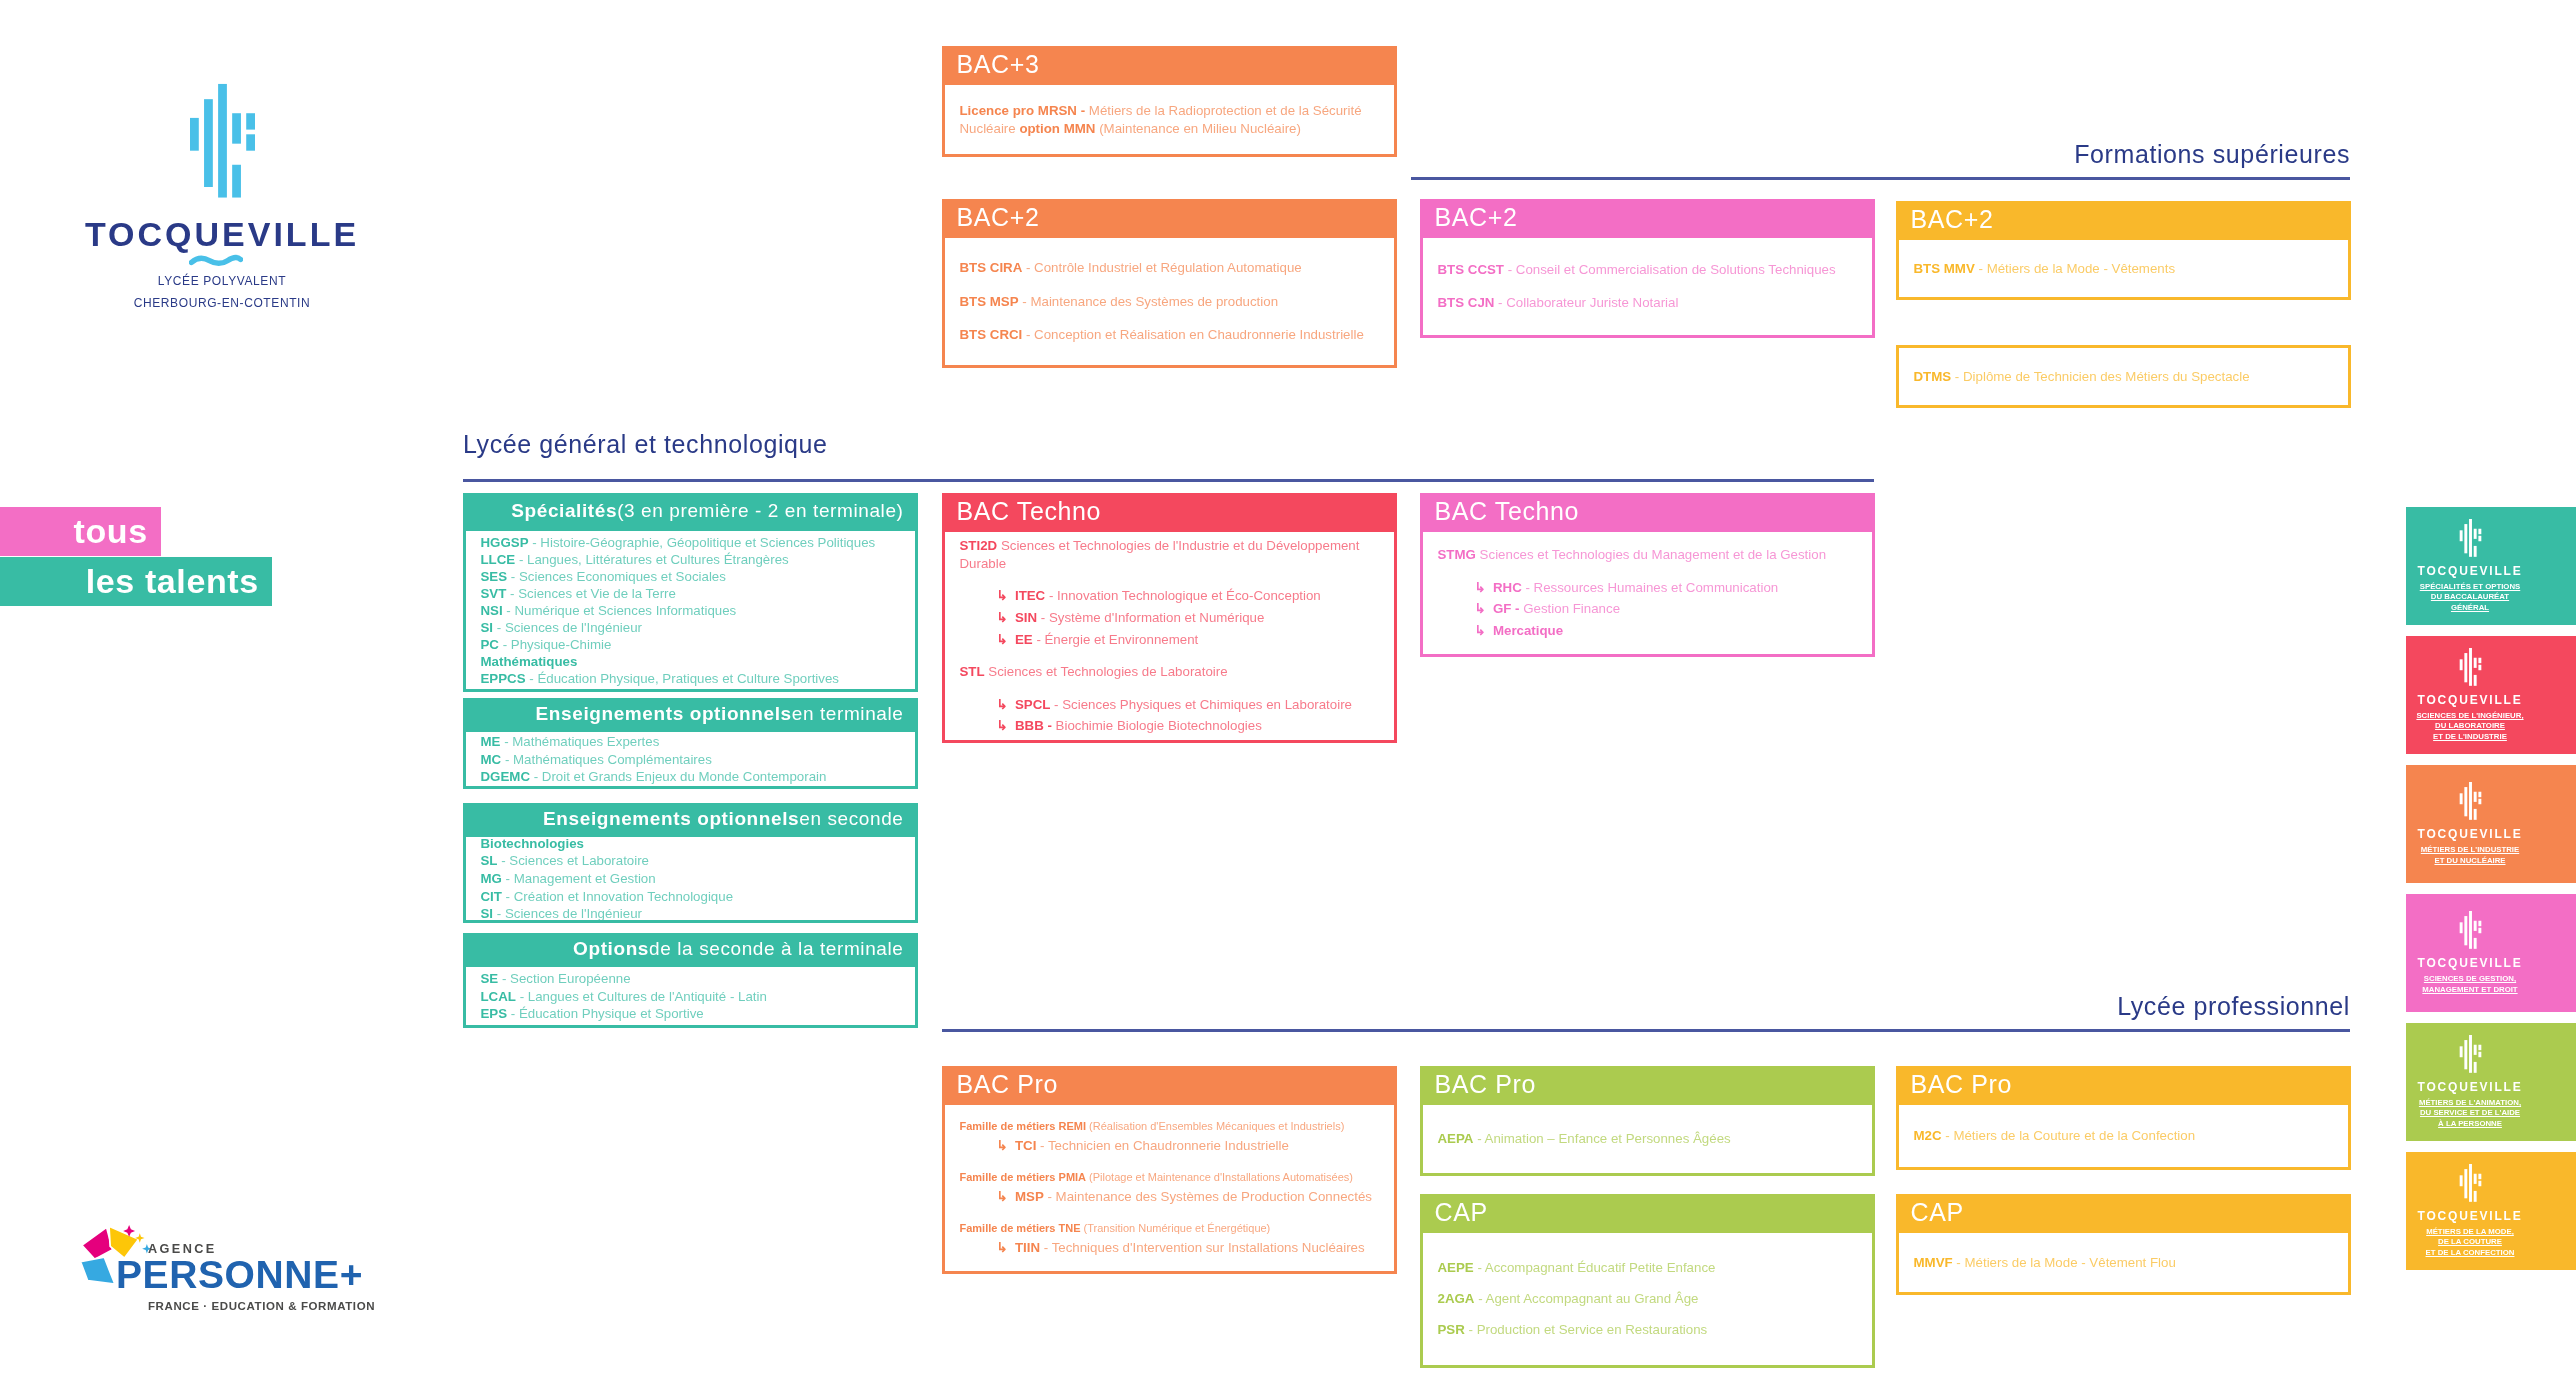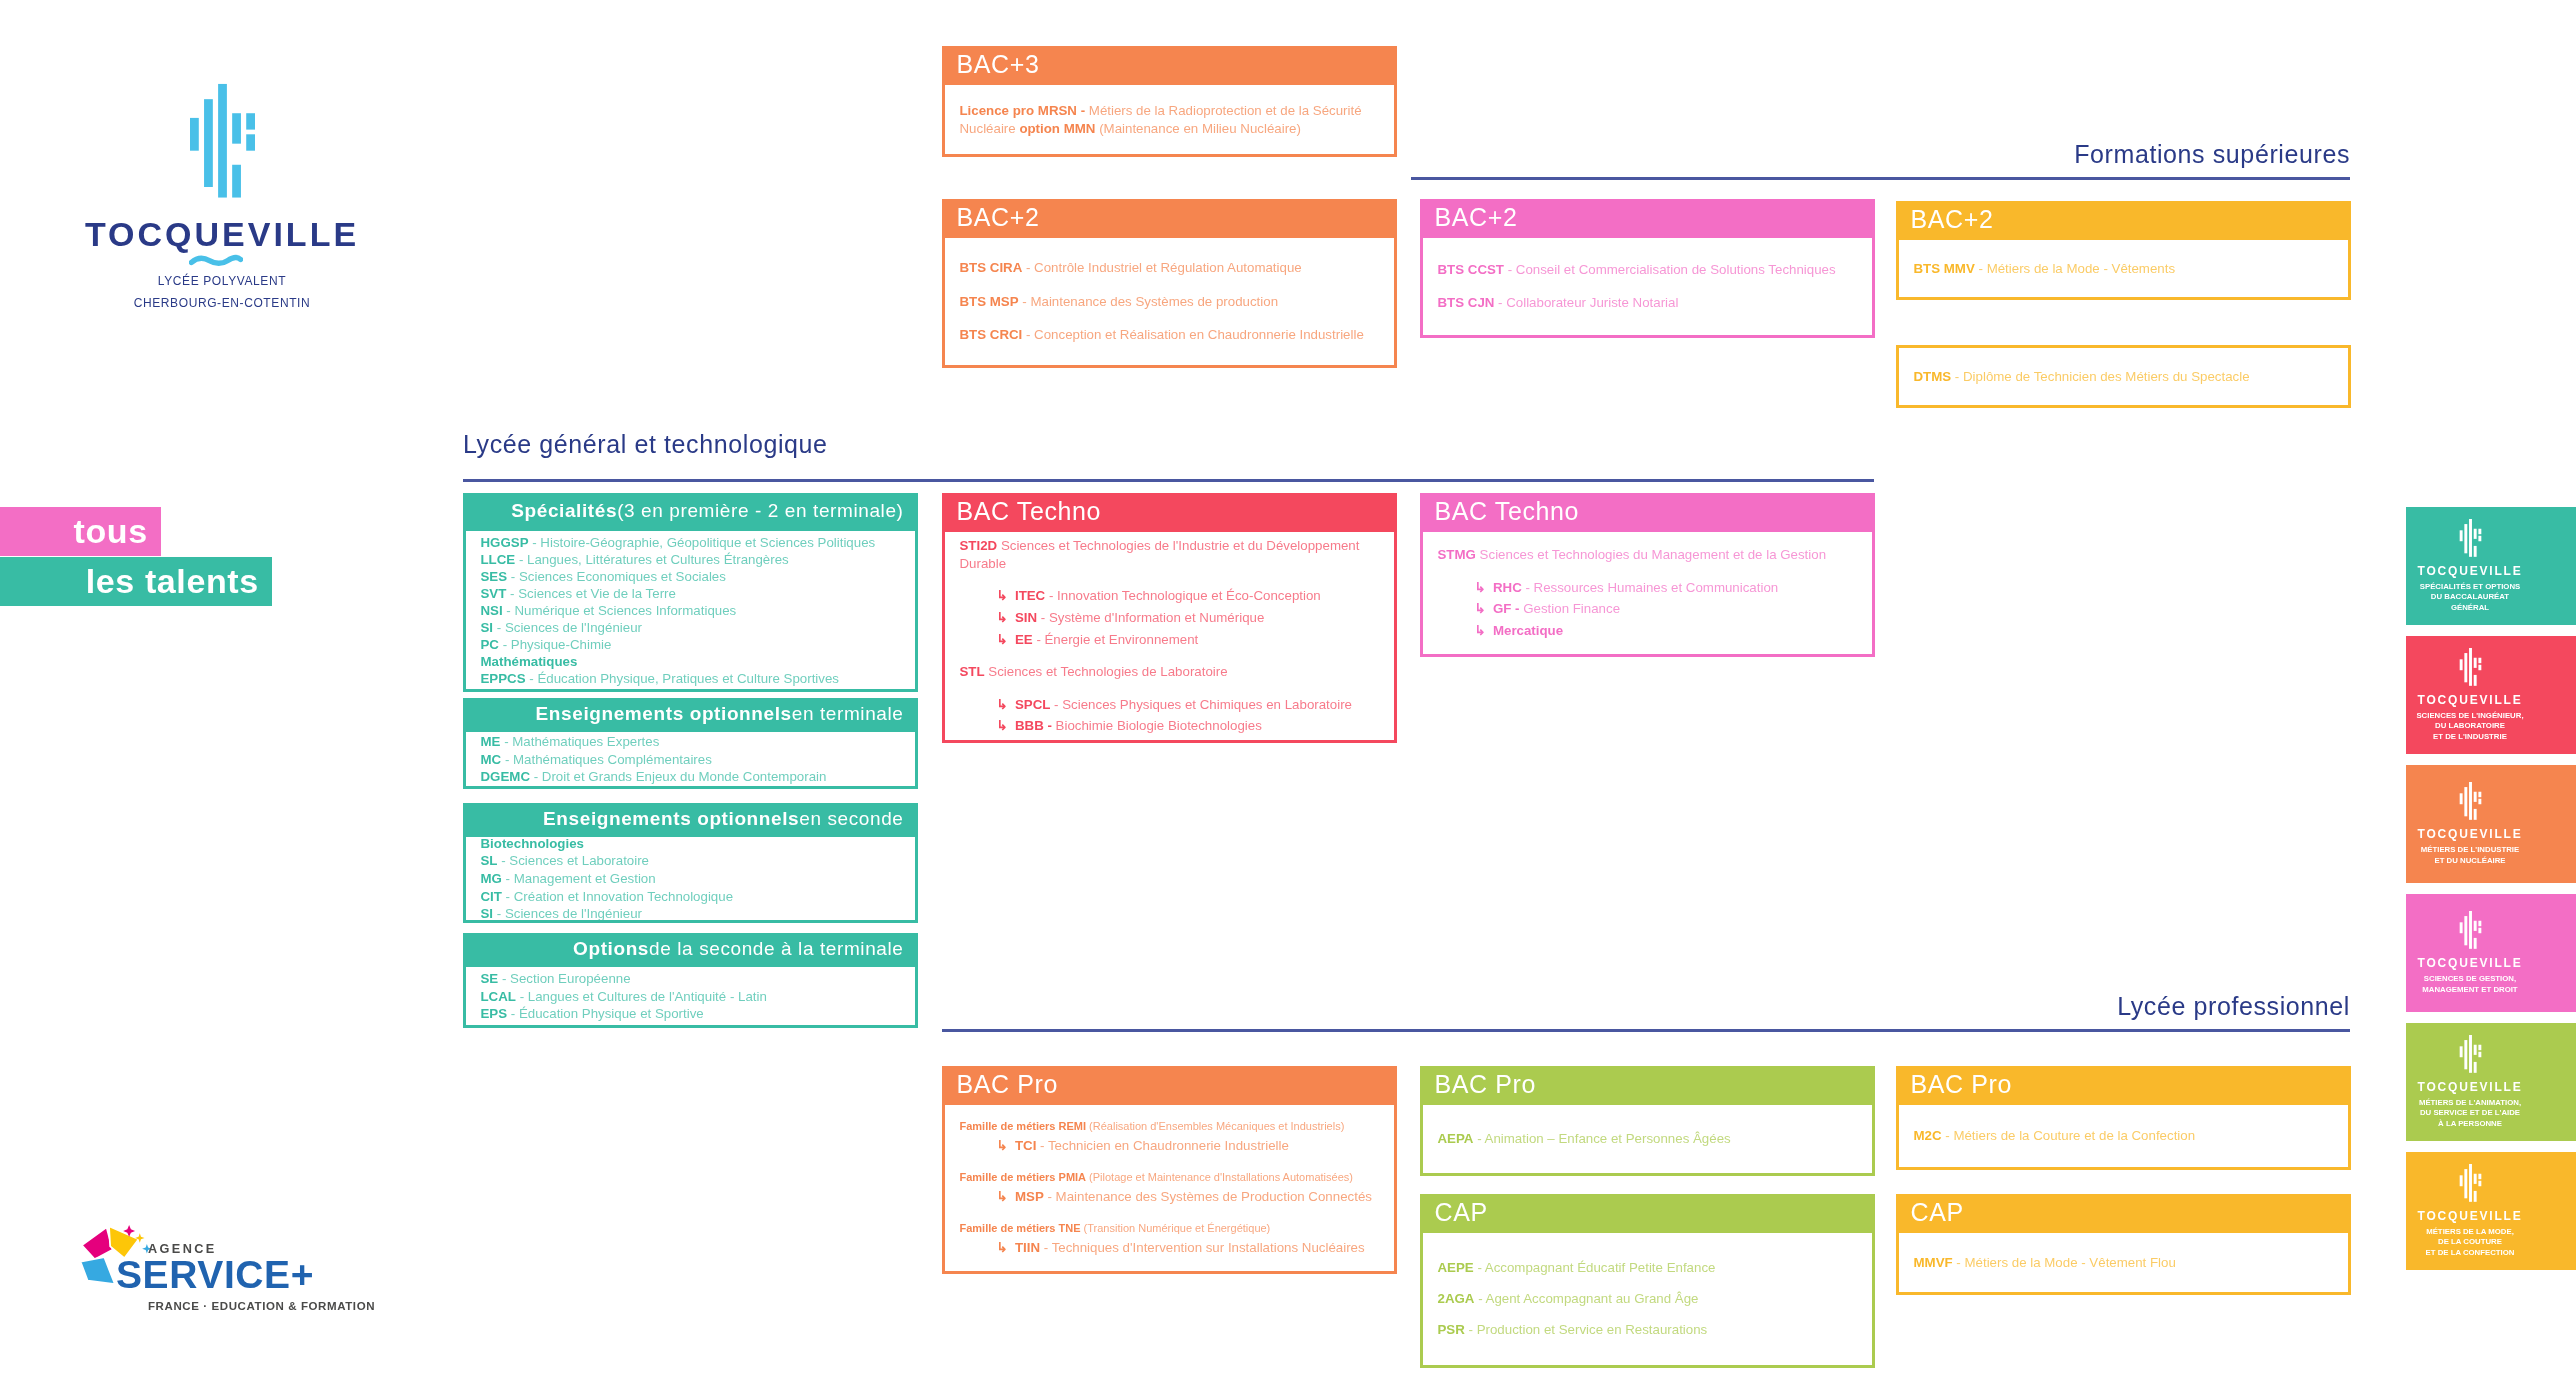--- a/index.html
+++ b/index.html
@@ -60,21 +60,21 @@
   #logo-bars{display:block;margin:0 auto;}
   #school-name{font-size:34px;font-weight:700;letter-spacing:3px;margin-top:13.3px;}
   #q-wave{display:block;margin:0 0 2.4px 118px;}
   .school-sub{font-size:12px;font-weight:400;letter-spacing:0.6px;line-height:22px;}
   
   #sidebar{position:absolute;left:2406px;top:507px;width:170px;display:flex;flex-direction:column;gap:11px;}
   .tile{height:118px;display:flex;align-items:center;}
   .tile-inner{width:128px;text-align:center;color:#fff;}
   .tile-inner svg{display:block;margin:0 auto;}
   .tile-brand{font-size:12px;font-weight:700;letter-spacing:1.8px;margin-top:6px;}
-  .tile-label{font-size:7.8px;font-weight:700;line-height:10.3px;margin-top:4.2px;white-space:pre-line;}
+  .tile-label{font-size:7.8px;font-weight:700;line-height:10.3px;margin-top:4.2px;white-space:pre-line;text-decoration:underline;}
   
   #erasmus{position:absolute;left:77px;top:1224px;width:374px;height:115px;}
   #erasmus-star{position:absolute;left:0;top:1.2px;}
   #erasmus-agency{position:absolute;left:71px;top:18px;font-size:12.7px;font-weight:700;letter-spacing:2.4px;color:var(--erasmus-gray);}
   #erasmus-name{position:absolute;left:39px;top:29px;font-size:39px;font-weight:700;letter-spacing:0.6px;color:var(--erasmus-blue);}
   #erasmus-tagline{position:absolute;left:71px;top:76px;font-size:11.5px;font-weight:700;letter-spacing:0.6px;color:var(--erasmus-gray);}
 </style>
 </head>
 <body>
 
@@ -385,18 +385,18 @@
   <div id="erasmus">
     <svg id="erasmus-star" width="77" height="80" viewBox="0 0 130 135">
       <path d="M8,34 L50,4 L60,42 L30,58 Z" fill="#E5007D" stroke="#fff" stroke-width="3"></path>
       <path d="M54,2 L104,24 L80,56 L56,36 Z" fill="#FDC608" stroke="#fff" stroke-width="3"></path>
       <path d="M6,62 L46,54 L64,100 L18,94 Z" fill="#36A9E1" stroke="#fff" stroke-width="3"></path>
       <polygon points="88,0 91,7 98,10 91,13 88,20 85,13 78,10 85,7" fill="#E5007D"></polygon>
       <polygon points="106,14 108,20 114,22 108,24 106,30 104,24 98,22 104,20" fill="#FDC608"></polygon>
       <polygon points="118,32 120,38 126,40 120,42 118,48 116,42 110,40 116,38" fill="#36A9E1"></polygon>
     </svg>
     <div id="erasmus-agency">AGENCE</div>
-    <div id="erasmus-name">SERVICE+</div>
+    <div id="erasmus-name">PERSONNE+</div>
     <div id="erasmus-tagline">FRANCE · EDUCATION &amp; FORMATION</div>
   </div>
 
 </div>
 
 
 </body></html>

